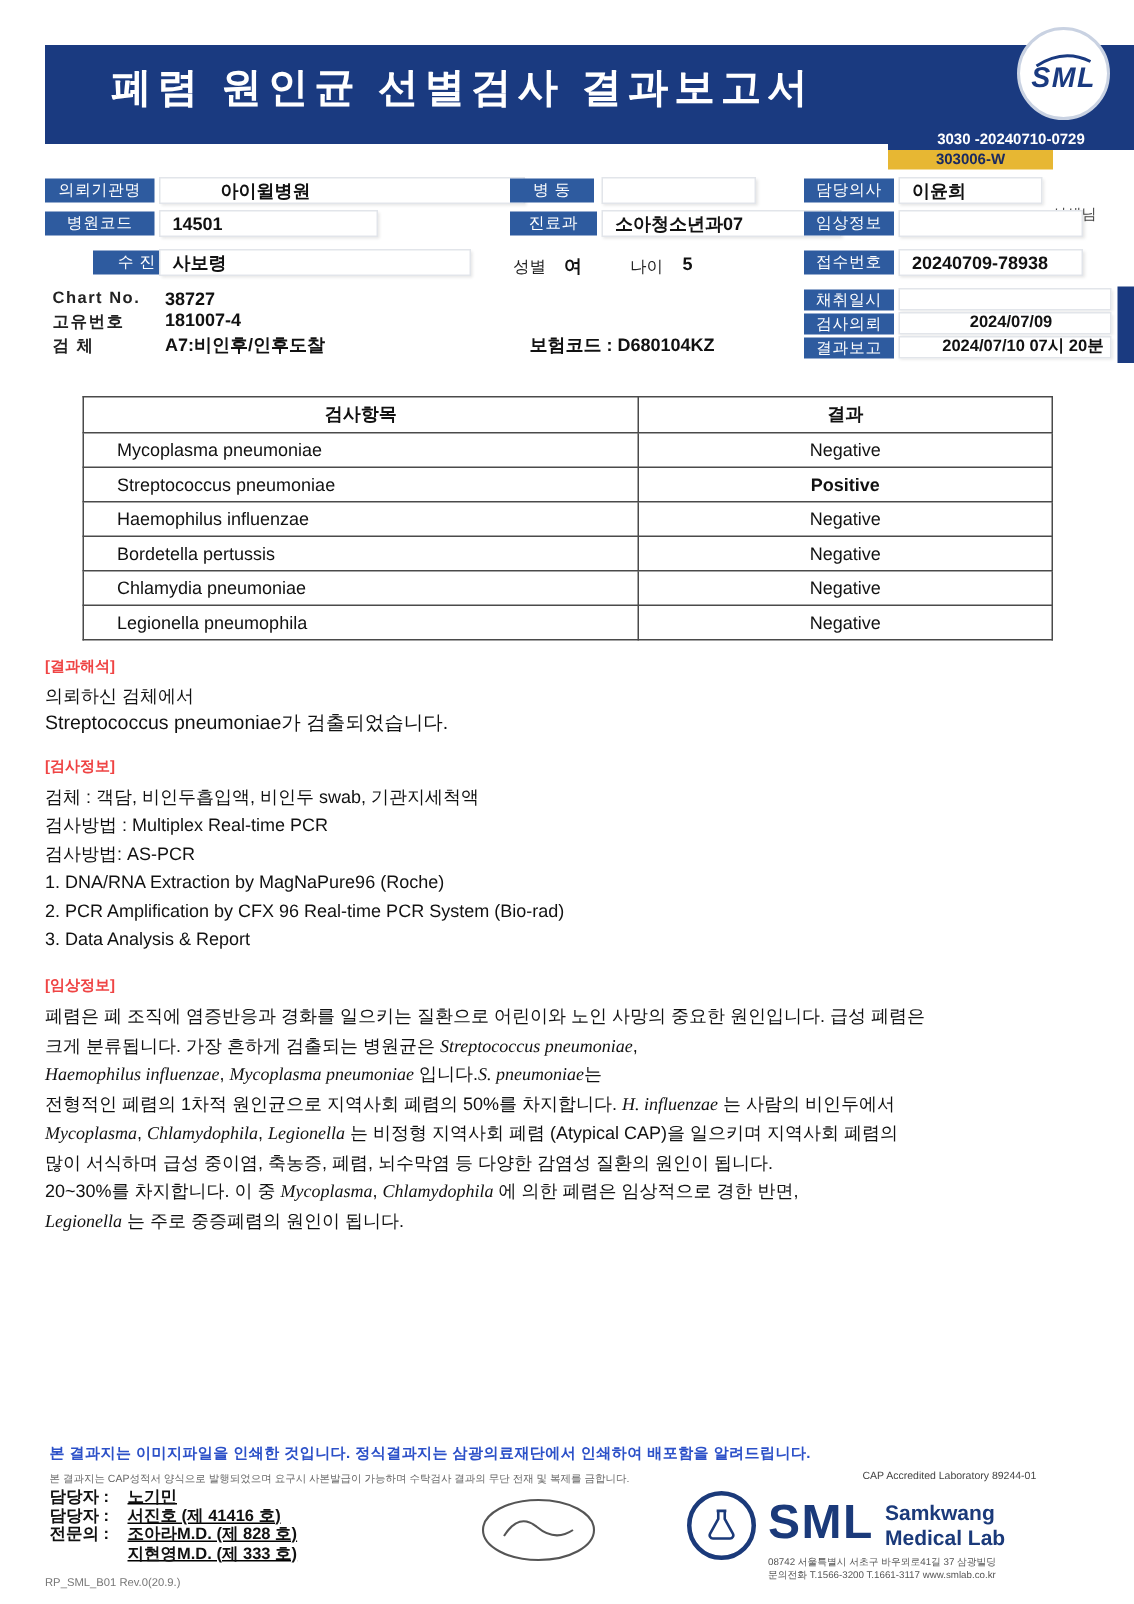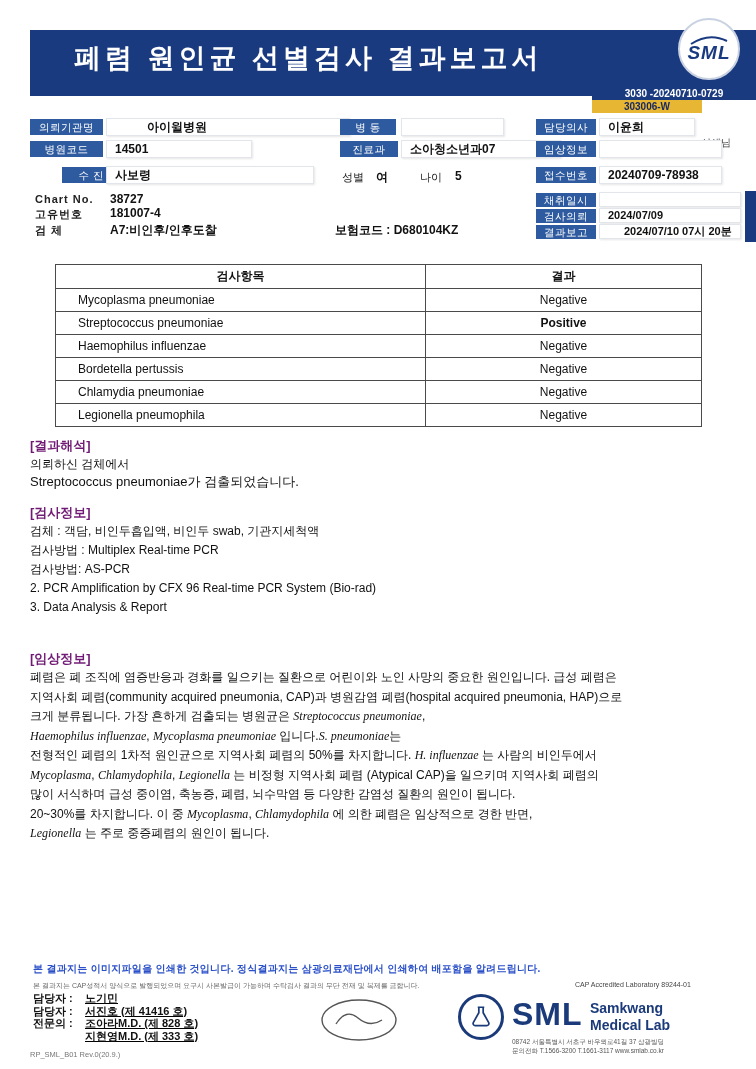--- a/index.html
+++ b/index.html
@@ -12,40 +12,40 @@
   .main-title { color:#ffffff; font-size:27px; font-weight:700; letter-spacing:4px; line-height:57px; padding-left:44px; white-space:nowrap; }
   .logo-badge { position:absolute; left:678px; top:18px; width:62px; height:62px; border-radius:50%; background:#ffffff; border:2px solid #c9d2e2; display:flex; flex-direction:column; align-items:center; justify-content:center; z-index:5; }
   .logo-badge .swoosh { margin-bottom:-4px; }
   .logo-badge .logo-txt { color:#1a3a80; font-weight:800; font-style:italic; font-size:19px; letter-spacing:1px; }
   .docno { position:absolute; left:592px; top:87px; width:164px; height:13px; background:#1a3a80; color:#ffffff; font-size:10px; font-weight:700; line-height:13px; text-align:center; }
   .doccode { position:absolute; left:592px; top:100px; width:110px; height:13px; background:#e7b733; color:#1a2a60; font-size:10px; font-weight:700; line-height:13px; text-align:center; }
 
   
   .blabel { position:absolute; height:16px; background:#2e5b9f; color:#ffffff; font-size:10.5px; line-height:16px; text-align:center; letter-spacing:0.5px; }
   .vbox { position:absolute; height:18px; background:#ffffff; border:1px solid #e2e5ea; box-shadow:1px 1px 2px rgba(0,0,0,0.10); font-size:12px; font-weight:700; line-height:16px; padding-left:8px; color:#111111; white-space:nowrap; }
-  .vbox.sm { height:15px; line-height:13px; font-size:11px; }
+  .vbox.sm { height:15px; line-height:13px; font-size:11px;text-align:center; }
   .ptext { position:absolute; font-size:11px; color:#222222; white-space:nowrap; }
   .pbold { position:absolute; font-size:12px; font-weight:700; color:#111111; white-space:nowrap; }
   .flabel { position:absolute; font-size:11px; font-weight:700; color:#222222; letter-spacing:1px; white-space:nowrap; }
   .navy-strip { position:absolute; left:745px; top:191px; width:11px; height:51px; background:#1a3a80; }
 
   
   table.results { position:absolute; left:55px; top:264px; width:646px; border-collapse:collapse; table-layout:fixed; }
   table.results th, table.results td { border:1px solid #4a4a4a; font-size:12px; color:#111111; }
   table.results th { height:24px; font-weight:700; text-align:center; }
   table.results td { height:23px; }
   table.results col.c1 { width:370px; }
   table.results col.c2 { width:276px; }
   .cell-item { padding-left:22px; text-align:left; }
   .cell-result { text-align:center; }
   .positive { color:#d42a20; }
   td.cell-result.positive { font-weight:700; }
 
   
-  .section-title { position:absolute; font-size:13px; font-weight:700; color:#701a75; white-space:nowrap; }
+  .section-title { position:absolute; font-size:10px; font-weight:700; color:#ef4444; white-space:nowrap; }
   .lines { position:absolute; left:30px; }
   .tline { font-size:12px; color:#111111; line-height:19px; white-space:nowrap; }
   .clin .tline { line-height:19.5px; }
   .ital { font-style:italic; font-family:"Liberation Serif","DejaVu Serif",serif; }
   .interp-line1 { position:absolute; left:30px; top:456px; font-size:12px; color:#111111; }
   .interp-line2 { position:absolute; left:30px; top:473px; font-size:13px; color:#111111; }
 
   
   .notice { position:absolute; left:33px; top:962px; font-size:10px; color:#2b50c8; font-weight:600; letter-spacing:0.3px; white-space:nowrap; }
   .fine-print { position:absolute; left:33px; top:981px; width:530px; font-size:7px; color:#666666; white-space:nowrap; overflow:hidden; }
@@ -100,21 +100,21 @@
   <div class="pbold" style="left:455px; top:169px;">5</div>
   <div class="blabel" style="left:536px; top:167px; width:60px;">접수번호</div>
   <div class="vbox" style="left:599px; top:166px; width:123px;">20240709-78938</div>
 
   <div class="flabel" style="left:35px; top:193px;">Chart No.</div>
   <div class="pbold" style="left:110px; top:192px;">38727</div>
   <div class="flabel" style="left:35px; top:207px;">고유번호</div>
   <div class="pbold" style="left:110px; top:206px;">181007-4</div>
   <div class="flabel" style="left:35px; top:223px;">검    체</div>
   <div class="pbold" style="left:110px; top:222px;">A7:비인후/인후도찰</div>
-  <div class="pbold" style="left:335px; top:222px;">보험코드 : D680104KZ</div>
+  <div class="pbold" style="left:353px; top:222px;">보험코드 : D680104KZ</div>
 
   <div class="blabel" style="left:536px; top:193px; width:60px; height:14px; line-height:14px;">채취일시</div>
   <div class="vbox sm" style="left:599px; top:192px; width:142px;"></div>
   <div class="blabel" style="left:536px; top:209px; width:60px; height:14px; line-height:14px;">검사의뢰</div>
   <div class="vbox sm" style="left:599px; top:208px; width:142px;">2024/07/09</div>
   <div class="blabel" style="left:536px; top:225px; width:60px; height:14px; line-height:14px;">결과보고</div>
   <div class="vbox sm" style="left:599px; top:224px; width:142px;padding-left:24px;">2024/07/10  07시 20분</div>
   <div class="navy-strip"></div>
 
   <table class="results">
@@ -158,28 +158,28 @@
 
   <div class="section-title" style="left:30px; top:437px;">[결과해석]</div>
   <div class="interp-line1">의뢰하신 검체에서</div>
   <div class="interp-line2">Streptococcus pneumoniae가 검출되었습니다.</div>
 
   <div class="section-title" style="left:30px; top:504px;">[검사정보]</div>
   <div class="lines" style="top:522px;">
       <div class="tline"><span>검체 : 객담, 비인두흡입액, 비인두 swab, 기관지세척액</span></div>
       <div class="tline"><span>검사방법 : Multiplex Real-time PCR</span></div>
       <div class="tline"><span>검사방법: AS-PCR</span></div>
+      <div class="tline"><span>1. DNA/RNA Extraction by MagNaPure96 (Roche)</span></div>
       <div class="tline"><span>2. PCR Amplification by CFX 96 Real-time PCR System (Bio-rad)</span></div>
       <div class="tline"><span>3. Data Analysis &amp; Report</span></div>
     </div>
 
   <div class="section-title" style="left:30px; top:650px;">[임상정보]</div>
   <div class="lines clin" style="top:668px;">
       <div class="tline"><span>폐렴은 폐 조직에 염증반응과 경화를 일으키는 질환으로 어린이와 노인 사망의 중요한 원인입니다. 급성 폐렴은</span></div>
-      <div class="tline"><span>지역사회 폐렴(community acquired pneumonia, CAP)과 병원감염 폐렴(hospital acquired pneumonia, HAP)으로</span></div>
       <div class="tline"><span>크게 분류됩니다. 가장 흔하게 검출되는 병원균은 </span><span class="ital">Streptococcus pneumoniae</span><span>,</span></div>
       <div class="tline"><span class="ital">Haemophilus influenzae</span><span>, </span><span class="ital">Mycoplasma pneumoniae</span><span> 입니다.</span><span class="ital">S. pneumoniae</span><span>는</span></div>
       <div class="tline"><span>전형적인 폐렴의 1차적 원인균으로 지역사회 폐렴의 50%를 차지합니다. </span><span class="ital">H. influenzae</span><span> 는 사람의 비인두에서</span></div>
       <div class="tline"><span class="ital">Mycoplasma</span><span>, </span><span class="ital">Chlamydophila</span><span>, </span><span class="ital">Legionella</span><span> 는 비정형 지역사회 폐렴 (Atypical CAP)을 일으키며 지역사회 폐렴의</span></div>
       <div class="tline"><span>많이 서식하며 급성 중이염, 축농증, 폐렴, 뇌수막염 등 다양한 감염성 질환의 원인이 됩니다.</span></div>
       <div class="tline"><span>20~30%를 차지합니다. 이 중 </span><span class="ital">Mycoplasma</span><span>, </span><span class="ital">Chlamydophila</span><span> 에 의한 폐렴은 임상적으로 경한 반면,</span></div>
       <div class="tline"><span class="ital">Legionella</span><span> 는 주로 중증폐렴의 원인이 됩니다.</span></div>
     </div>
 
   <div class="notice">본 결과지는 이미지파일을 인쇄한 것입니다. 정식결과지는 삼광의료재단에서 인쇄하여 배포함을 알려드립니다.</div>

